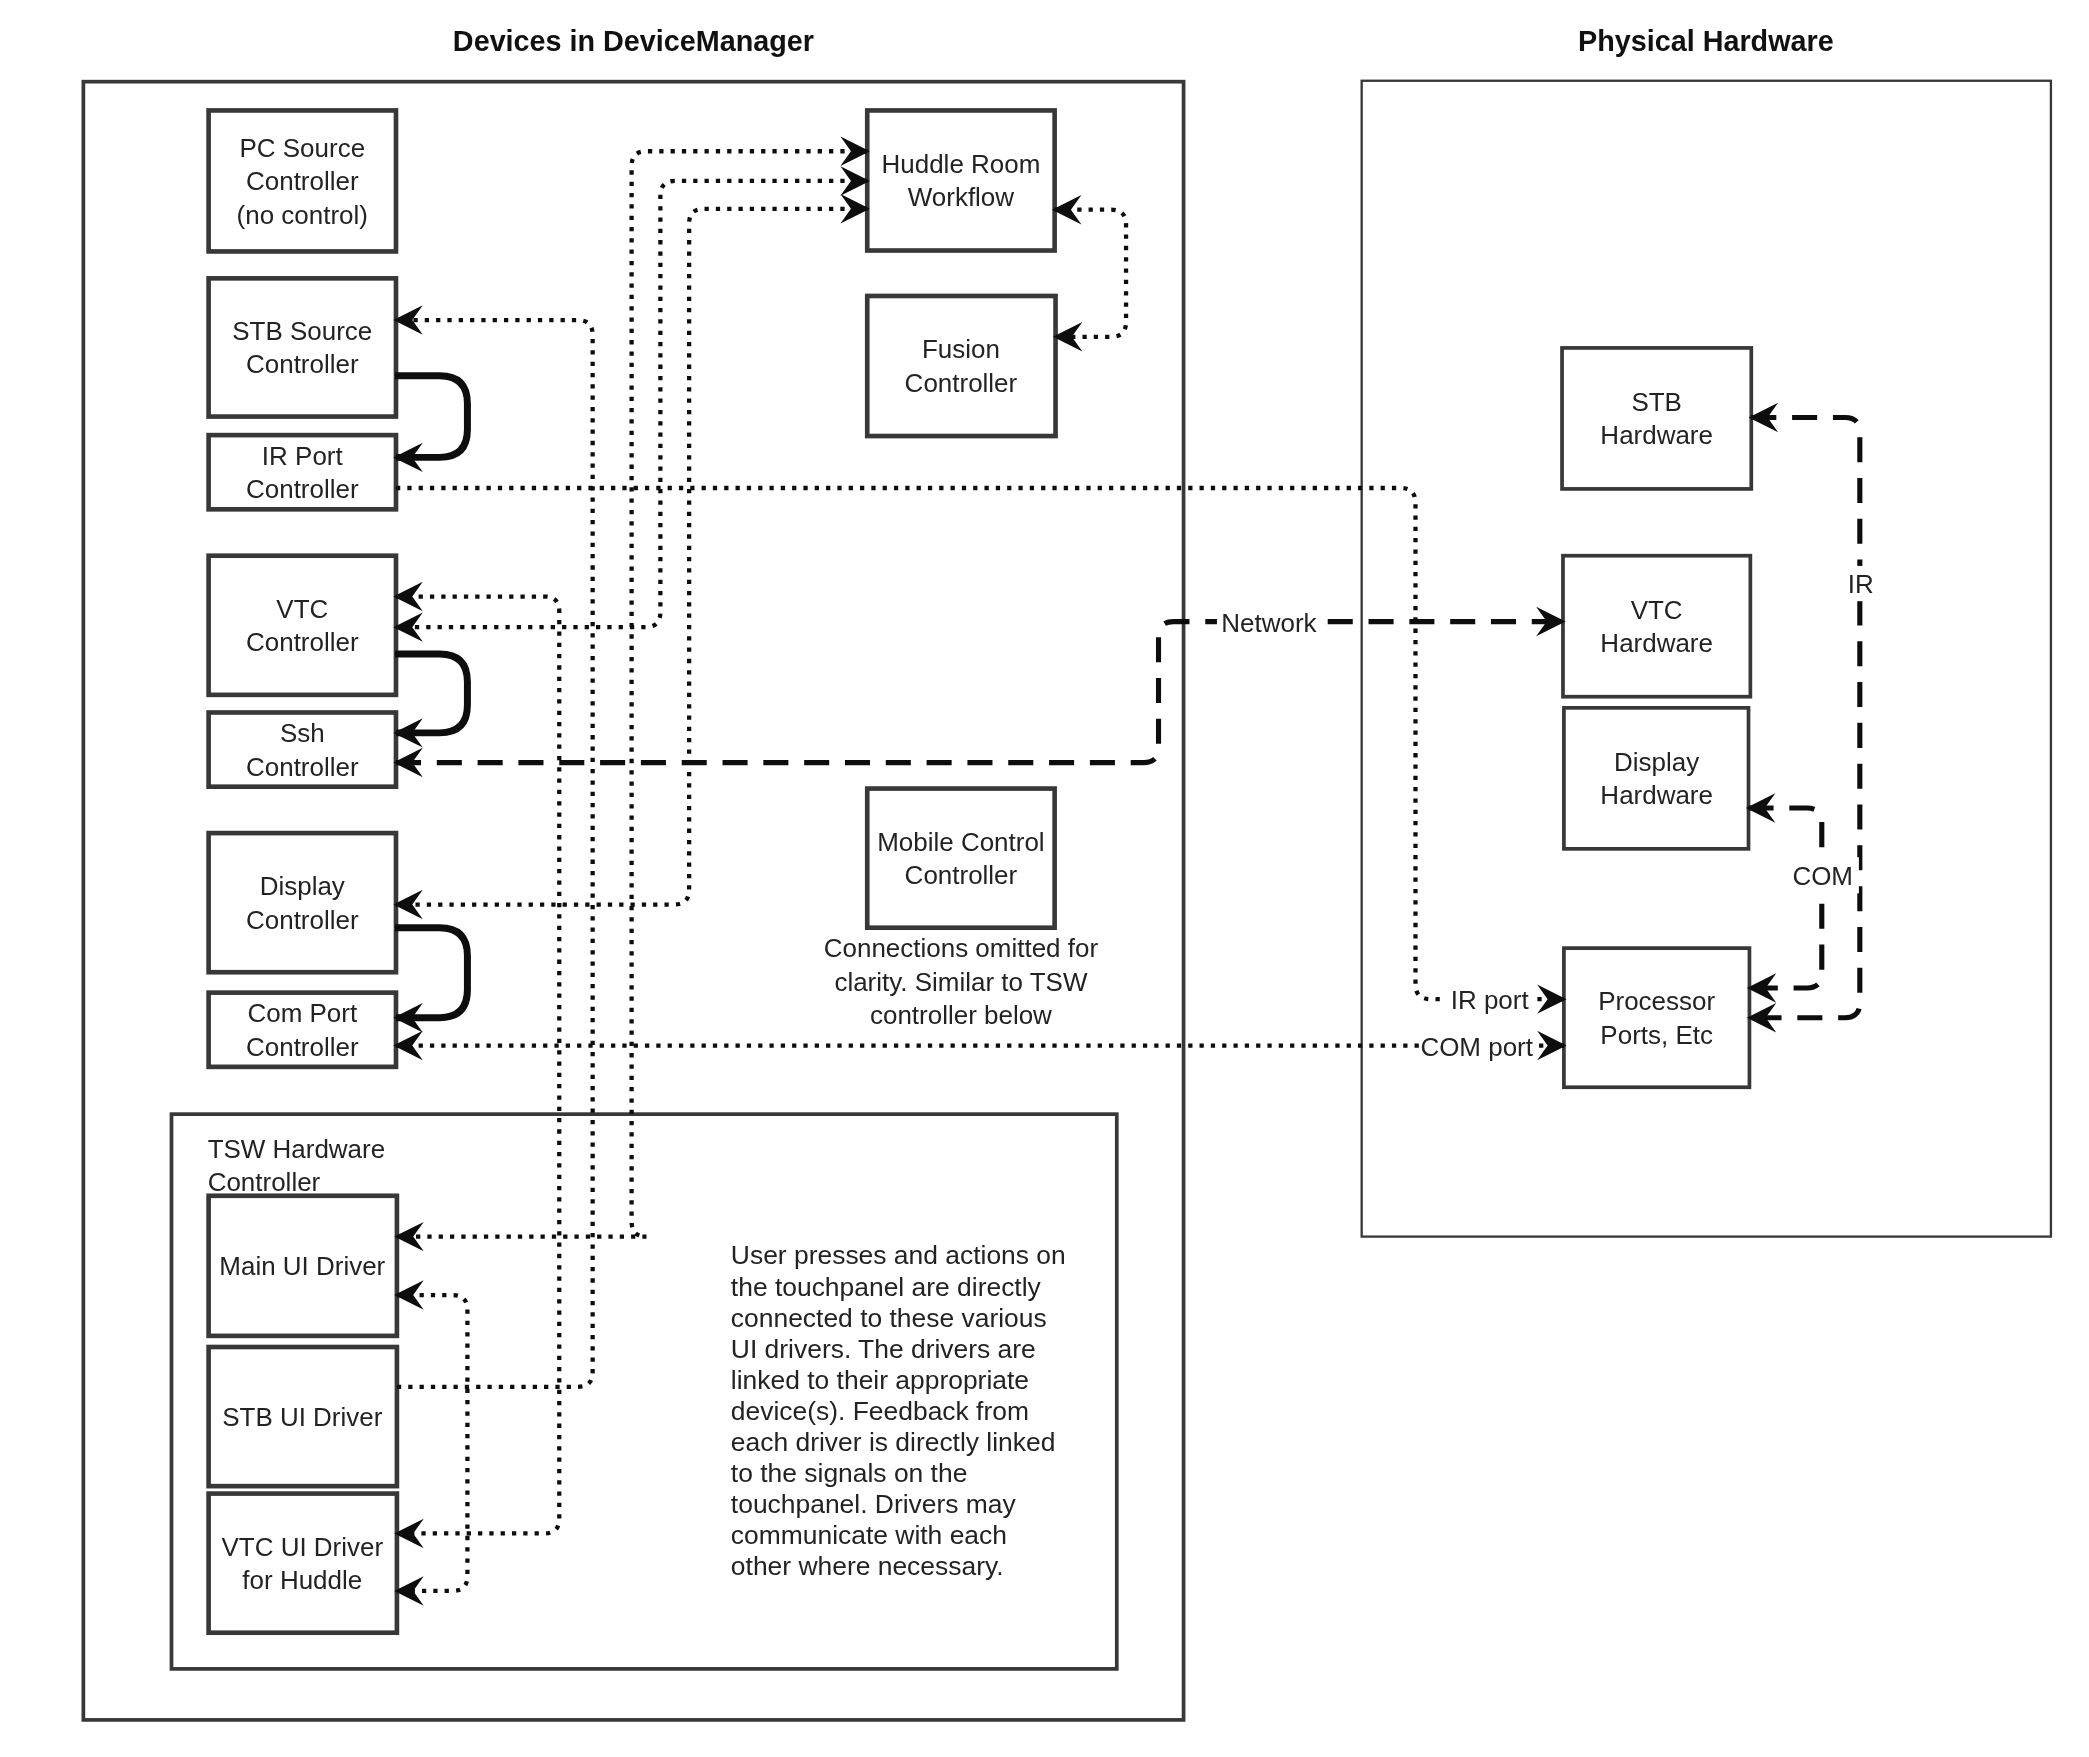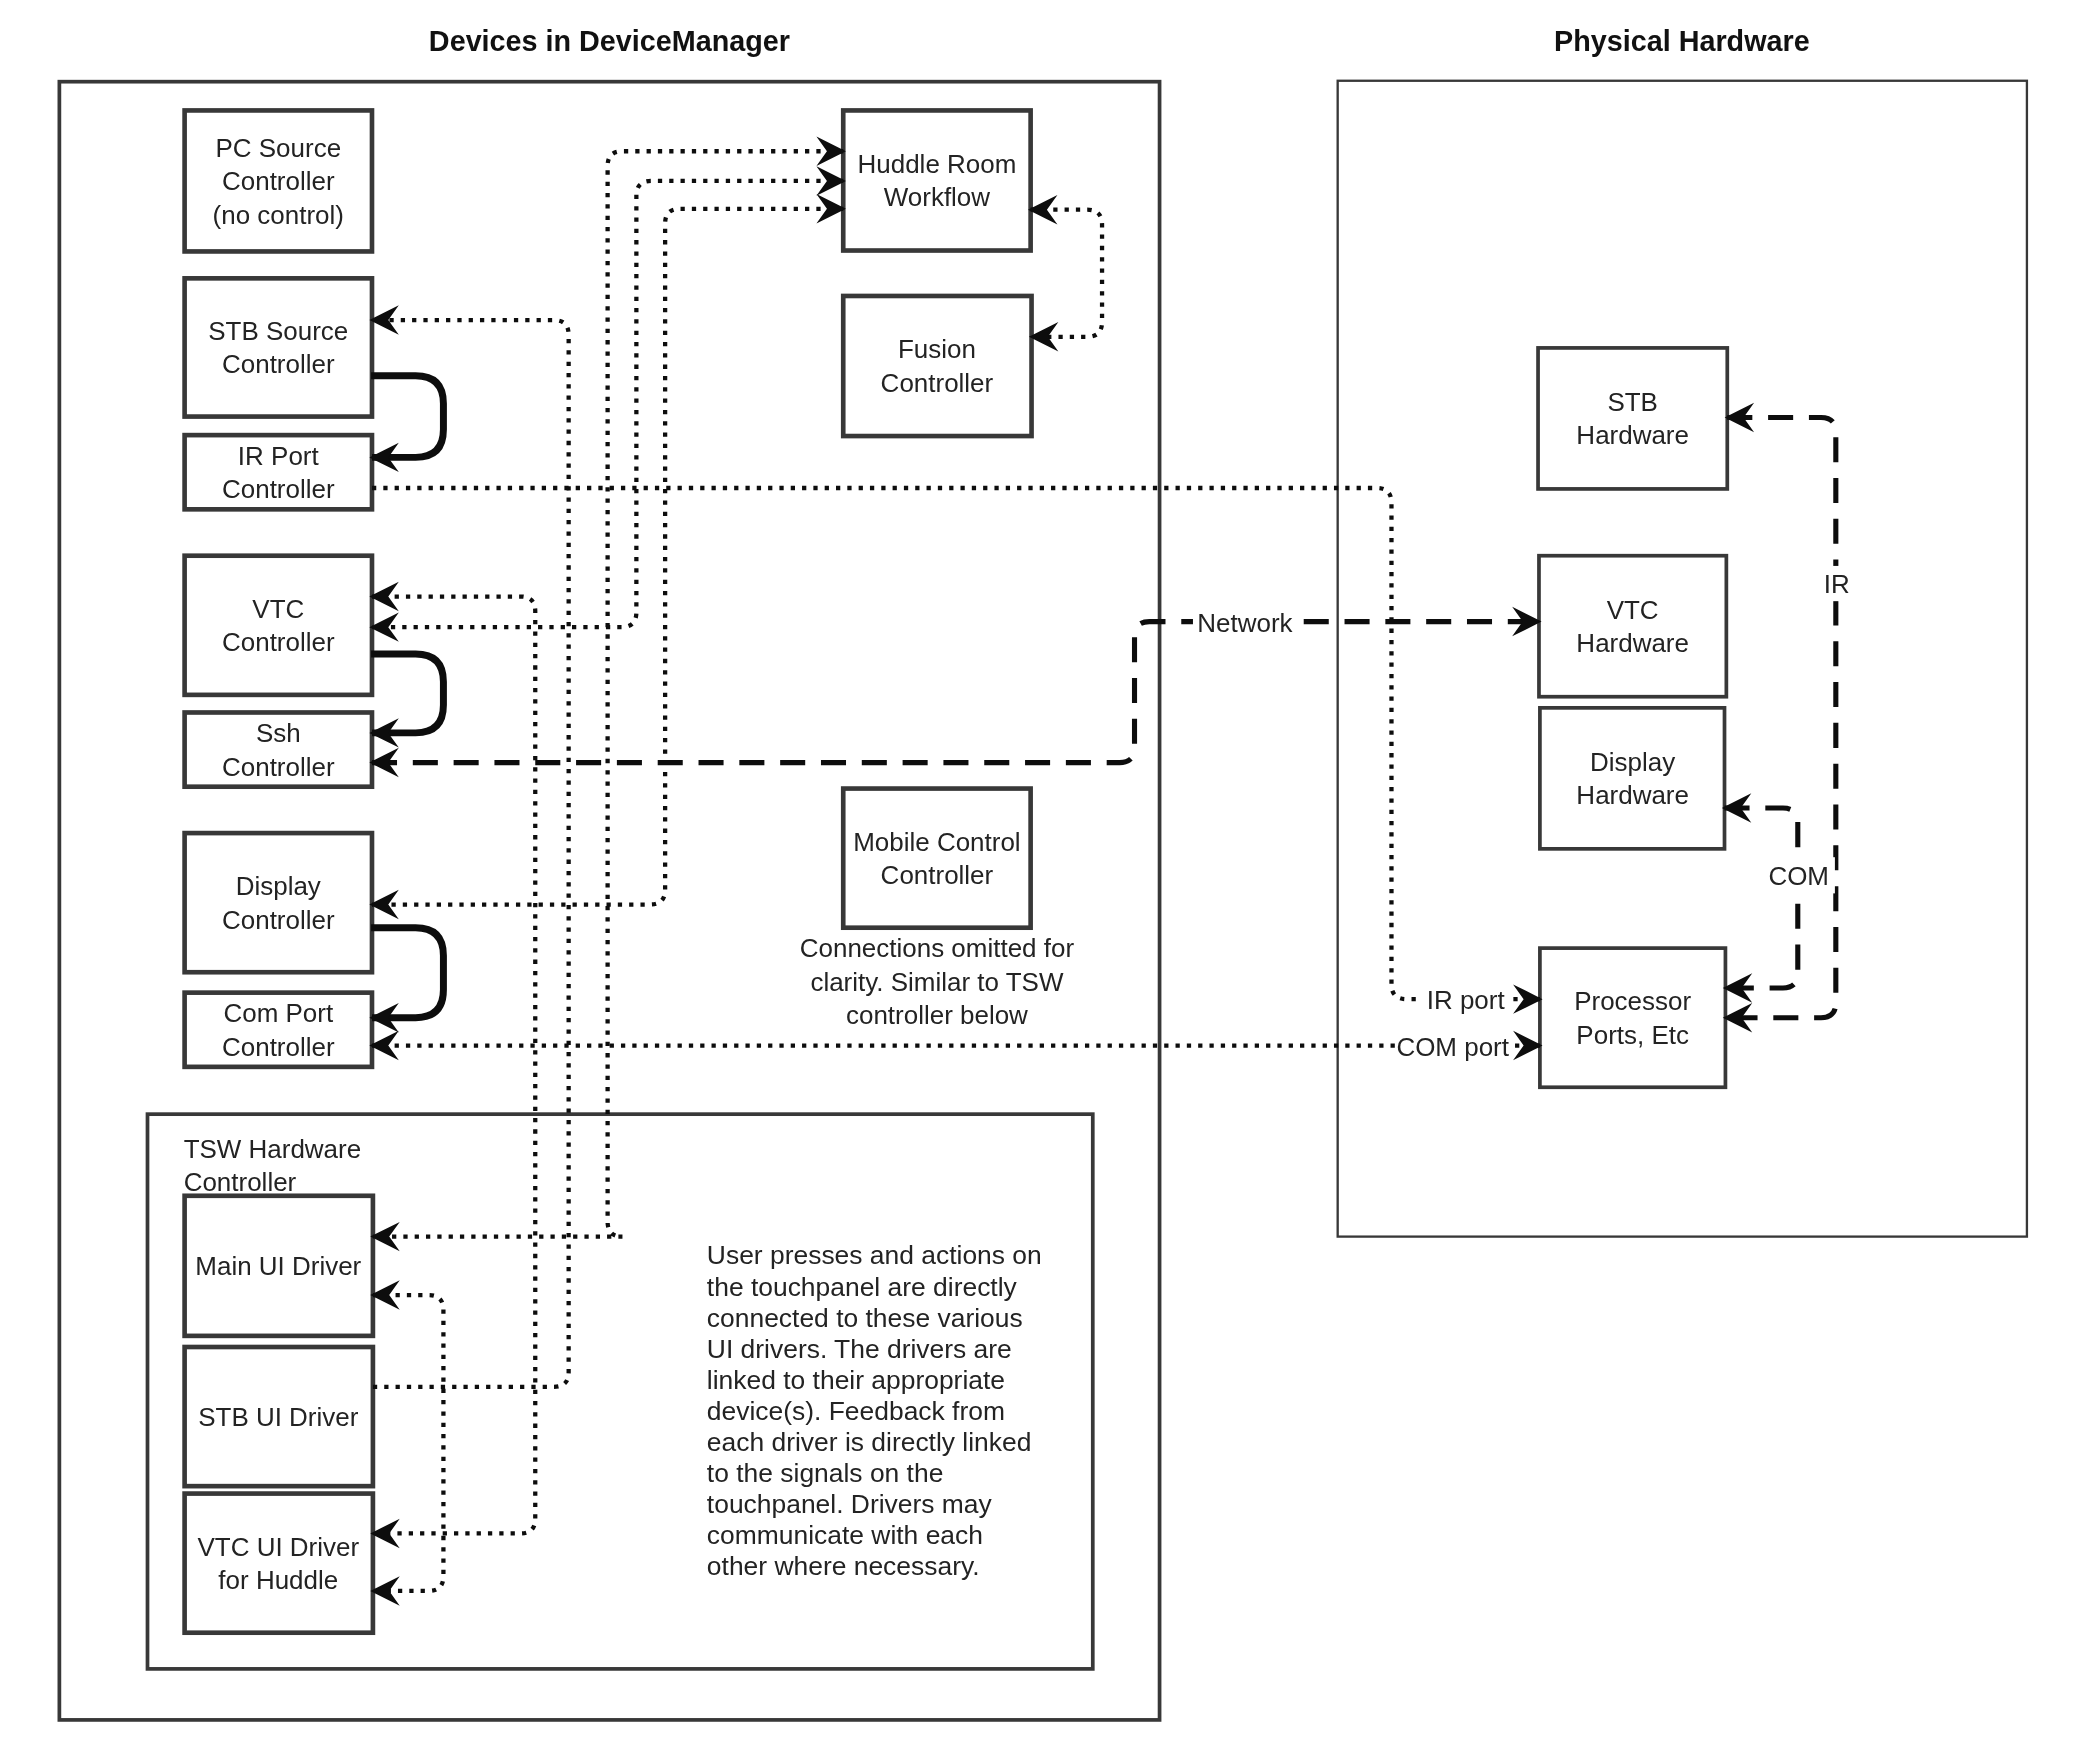--- a/index.html
+++ b/index.html
@@ -1,16 +1,16 @@
 <!DOCTYPE html>
 <html style="font-size:15px"><head>
 <meta charset="utf-8">
 <style>
   html, body { margin: 0; padding: 0; background: #ffffff; }
-  .stage { width: 1954px; height: 1758px; position: relative; }
+  .stage { width: 1954px; height: 1758px; position: relative; padding-left: 24px; }
   svg { display: block; }
   .frame  { fill: none; stroke: #383838; }
   .box    { fill: #ffffff; stroke: #383838; stroke-width: 5; }
   .boxr   { fill: #ffffff; stroke: #383838; stroke-width: 4; }
   .lbl    { font: 28px "Liberation Sans", sans-serif; fill: #232323; }
   .lblc   { text-anchor: middle; }
   .title  { font: bold 31px "Liberation Sans", sans-serif; fill: #111111; text-anchor: middle; }
   .para   { font: 28.5px "Liberation Sans", sans-serif; fill: #232323; }
   .dot    { fill: none; stroke: #0d0d0d; stroke-width: 4.6; stroke-dasharray: 4.6 7.6; }
   .dash   { fill: none; stroke: #0d0d0d; stroke-width: 5.5; stroke-dasharray: 27 17; }

